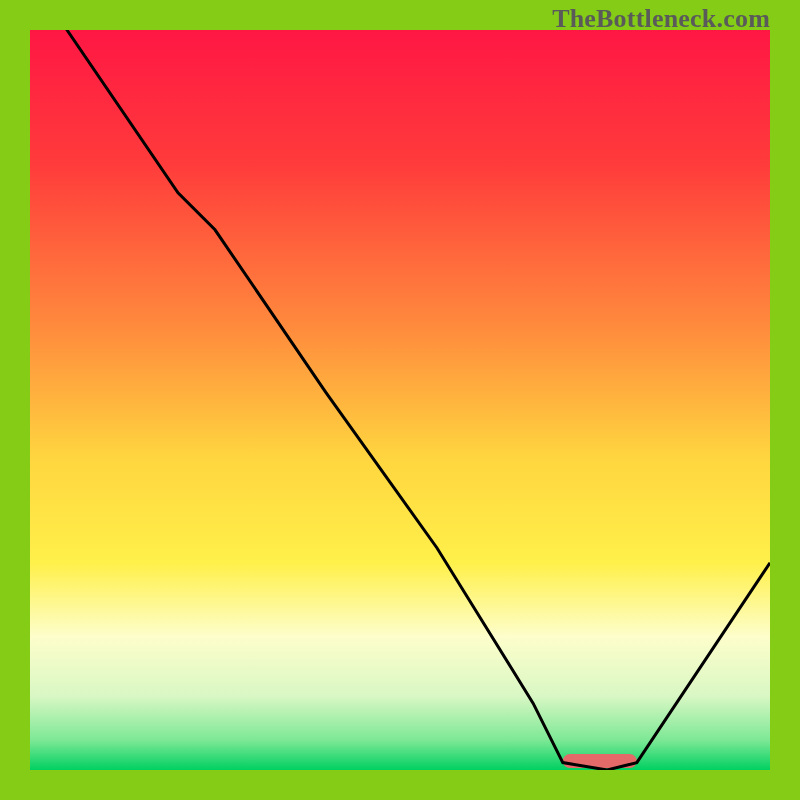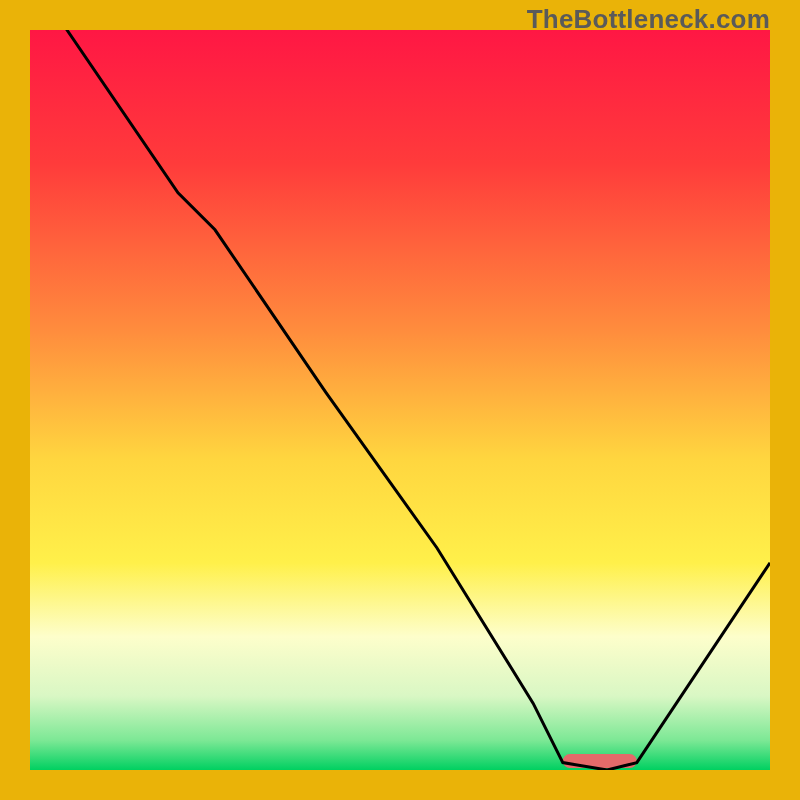--- a/index.html
+++ b/index.html
@@ -1,21 +1,22 @@
 <!DOCTYPE html>
 <html><head>
 <meta charset="utf-8">
 <style>
   * { margin: 0; padding: 0; box-sizing: border-box; }
   html, body { width: 800px; height: 800px; background: #fff; overflow: hidden; font-family: Arial, Helvetica, sans-serif; }
   .frame {
     position: absolute;
     left: 0; top: 0;
     width: 800px; height: 800px;
-    background: #eab308;
+    background: #84cc16;
+    font-family: Liberation Serif, serif;
   }
   .plot {
     position: absolute;
     left: 30px; top: 30px;
     width: 740px; height: 740px;
     overflow: hidden;
   }
   .watermark {
     position: absolute;
     top: 4px;

